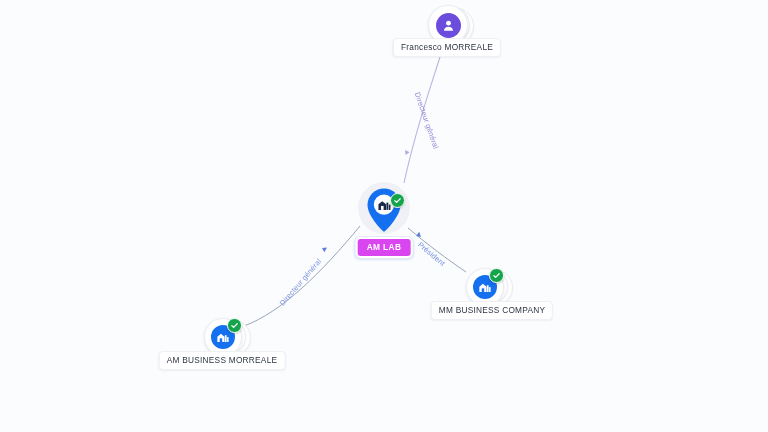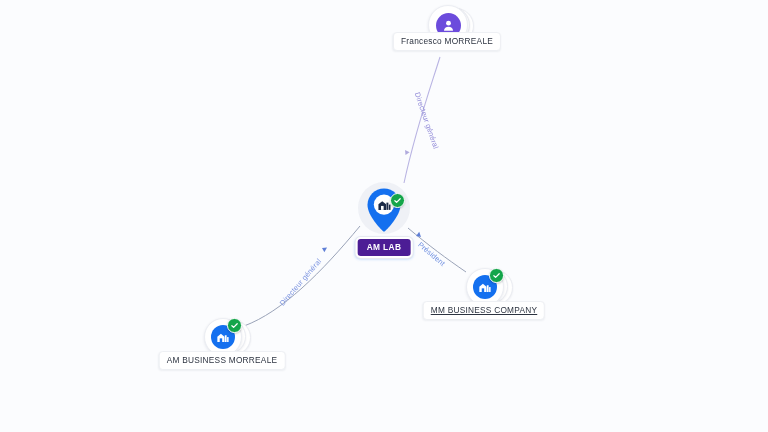--- a/index.html
+++ b/index.html
@@ -92,21 +92,21 @@
     letter-spacing: .25px;
     padding: 3px 7px 3.5px 7px;
     border-radius: 4px;
     background: #ffffff;
     color: #2c3340;
     border: 1px solid #eef0f4;
     box-shadow: 0 1px 2px rgba(22,34,68,.06);
     font-family: "Liberation Sans", sans-serif;
   }
   .node-label.selected {
-    background: #4c1d95;
+    background: #d946ef;
     color: #ffffff;
     border: 2px solid #ffffff;
     box-shadow: 0 0 0 1px #e7eaf0, 0 1px 3px rgba(20,112,239,.35);
     font-weight: 700;
     letter-spacing: .4px;
     padding: 3px 9px 3.5px 9px;
     border-radius: 5px;
   }
 
   
@@ -155,21 +155,21 @@
 
     <div class="disc" style="left:-19px; top:-19px; width:38px; height:38px;">
       <div class="inner-circle" style="width:25px; height:25px; background:#6c4cdc;">
         <svg width="15" height="15" viewBox="0 0 24 24">
           <circle cx="12" cy="8.2" r="3.9" fill="#ffffff"></circle>
           <path d="M4.8 20.2c0-4.1 3.3-6.4 7.2-6.4s7.2 2.3 7.2 6.4z" fill="#ffffff"></path>
         </svg>
       </div>
     </div>
 
-    <div class="node-label" style="left:0px; top:8px;">Francesco MORREALE</div>
+    <div class="node-label" style="left:0px; top:14px;">Francesco MORREALE</div>
   </div>
 
   <div class="node" style="left:384px; top:212px;">
 
     <div class="pin-halo"></div>
 
     <div class="pin-wrap">
       <svg width="40" height="48" viewBox="0 0 40 48">
         <path d="M20 2.5c-9.1 0-16.5 7.3-16.5 16.3 0 11.3 13.6 24.6 15.3 26.2a1.8 1.8 0 0 0 2.4 0c1.7-1.6 15.3-14.9 15.3-26.2 0-9-7.4-16.3-16.5-16.3z" fill="#1470ef"></path>
         <circle cx="20" cy="18.6" r="10.2" fill="#ffffff"></circle>
@@ -208,21 +208,21 @@
         </svg>
       </div>
     </div>
 
     <div class="badge-check" style="left:5px; top:-18px; width:12.5px; height:12.5px;">
       <svg width="9" height="9" viewBox="0 0 24 24">
         <path d="M5 12.6l4.6 4.6L19.2 7.3" fill="none" stroke="#ffffff" stroke-width="3.2" stroke-linecap="round" stroke-linejoin="round"></path>
       </svg>
     </div>
 
-    <div class="node-label" style="left:0px; top:15px;text-decoration:underline;">MM BUSINESS COMPANY</div>
+    <div class="node-label" style="left:8px; top:15px;">MM BUSINESS COMPANY</div>
   </div>
 
   <div class="node" style="left:222px; top:336px;">
 
     <div class="stack" style="left:-6px; top:-16px; width:33px; height:33px;"></div>
     <div class="stack" style="left:-11px; top:-17px; width:33px; height:33px;"></div>
 
     <div class="disc" style="left:-18px; top:-18px; width:36px; height:36px;">
       <div class="inner-circle" style="width:24px; height:24px; background:#1470ef;">
         <svg width="14" height="14" viewBox="0 0 24 24">

